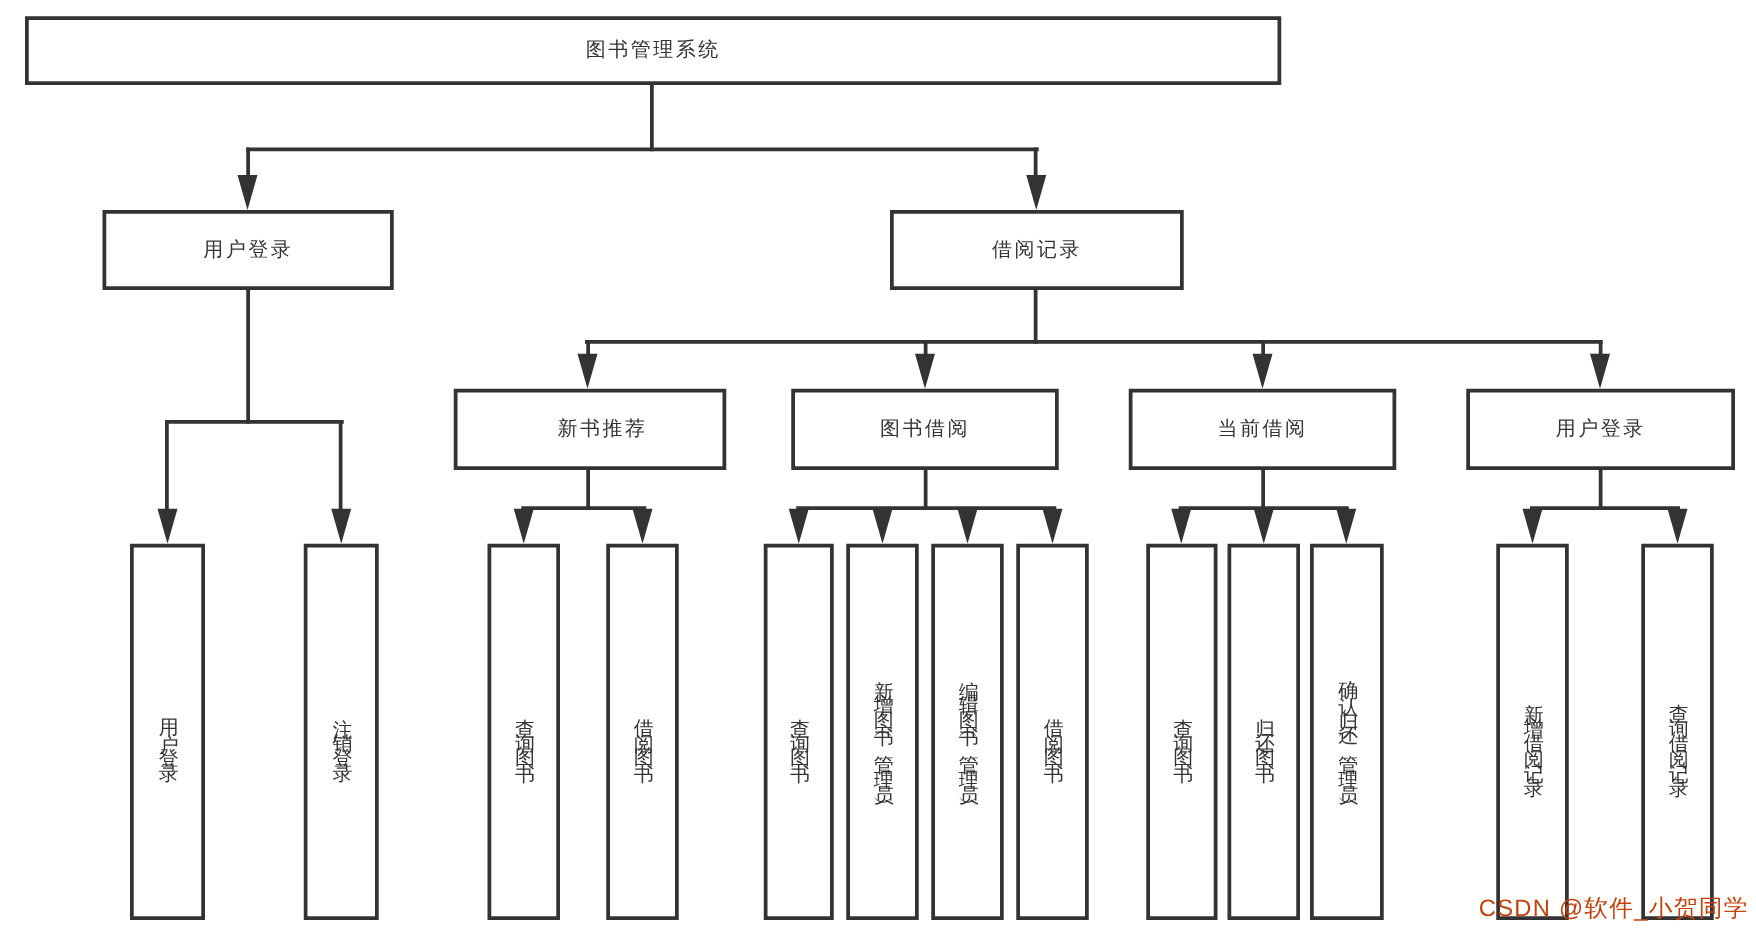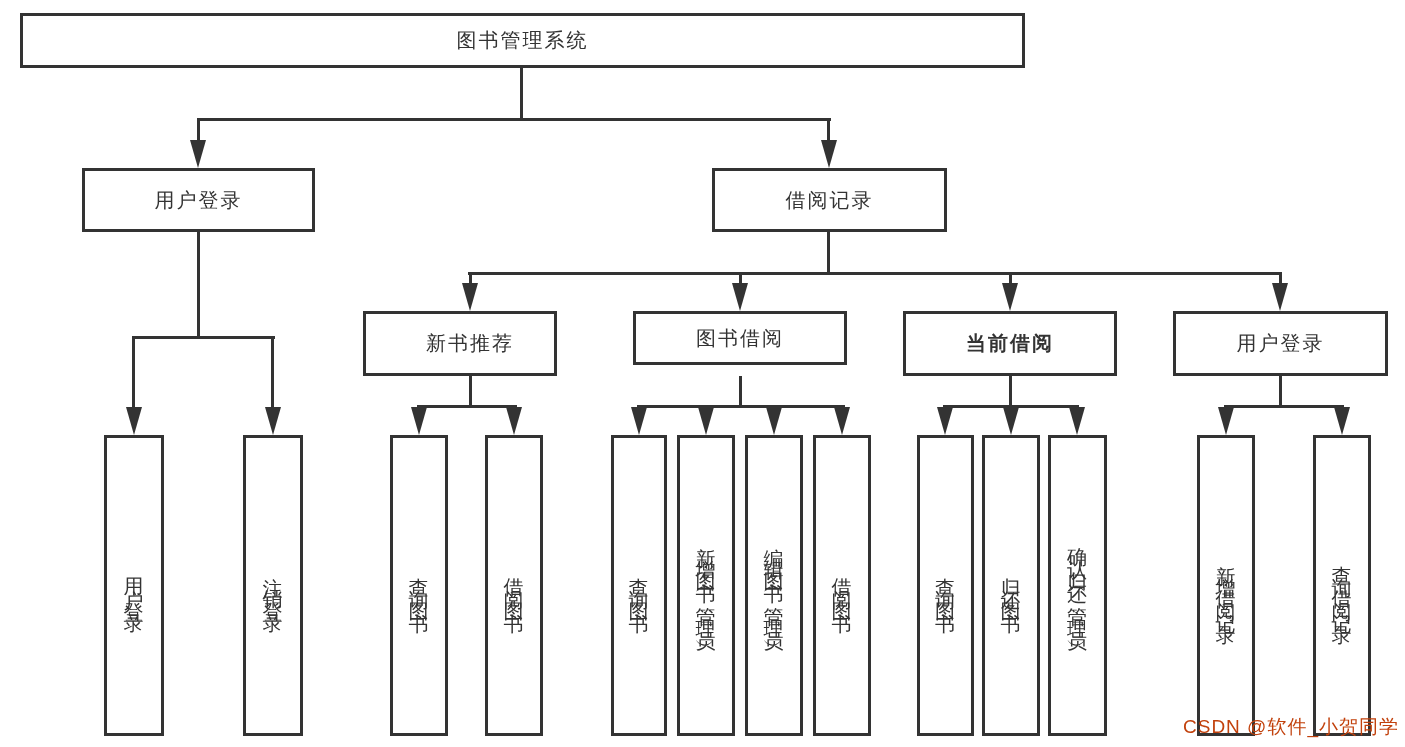--- a/index.html
+++ b/index.html
@@ -16,21 +16,21 @@
   }
   .box {
     position: absolute;
     box-sizing: border-box;
     background: #ffffff;
     border: 3px solid #333333;
     display: flex;
     align-items: center;
     justify-content: center;
     color: #333333;
-    font-size: 20px;
+    font-size: 16px;
     letter-spacing: 2px;
     white-space: nowrap;
   }
   .leaf .vtext {
     writing-mode: vertical-rl;
     text-orientation: mixed;
     letter-spacing: 12px;
     line-height: 1;
     white-space: nowrap;
   }
@@ -89,27 +89,27 @@
   <div class="line" style="left:468px; top:272px; width:814px; height:3px;"></div>
   <div class="line" style="left:469px; top:272px; width:3px; height:14px;"></div>
   <div class="line" style="left:739px; top:272px; width:3px; height:14px;"></div>
   <div class="line" style="left:1009px; top:272px; width:3px; height:14px;"></div>
   <div class="line" style="left:1279px; top:272px; width:3px; height:14px;"></div>
   <div class="arrow" style="left:462px; top:283px;"></div>
   <div class="arrow" style="left:732px; top:283px;"></div>
   <div class="arrow" style="left:1002px; top:283px;"></div>
   <div class="arrow" style="left:1272px; top:283px;"></div>
 
-  <div class="box" style="left:363px; top:311px; width:194px; height:65px;padding-left:20px;">
+  <div class="box" style="left:363px; top:311px; width:218px; height:65px;padding-left:20px;">
     <span>新书推荐</span>
   </div>
-  <div class="box" style="left:633px; top:311px; width:214px; height:54px;">
+  <div class="box" style="left:633px; top:311px; width:214px; height:65px;">
     <span>图书借阅</span>
   </div>
-  <div class="box" style="left:903px; top:311px; width:214px; height:65px;font-weight:bold;">
+  <div class="box" style="left:903px; top:311px; width:214px; height:65px;">
     <span>当前借阅</span>
   </div>
   <div class="box" style="left:1173px; top:311px; width:215px; height:65px;">
     <span>用户登录</span>
   </div>
 
   <div class="line" style="left:469px; top:376px; width:3px; height:31px;"></div>
   <div class="line" style="left:417px; top:405px; width:100px; height:3px;"></div>
   <div class="arrow" style="left:411px; top:407px;"></div>
   <div class="arrow" style="left:506px; top:407px;"></div>

